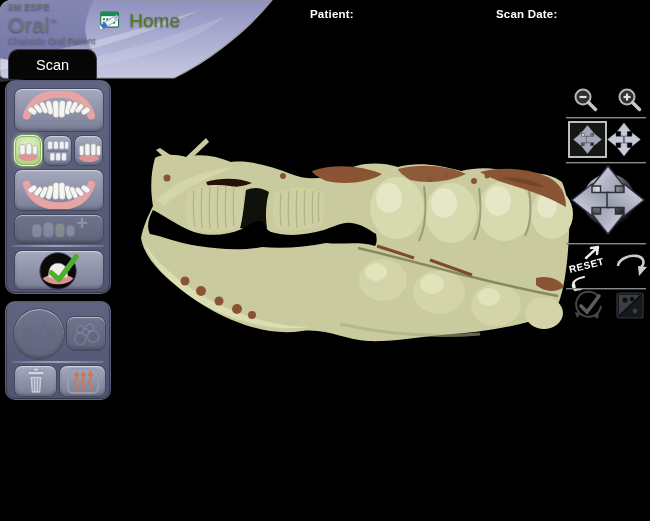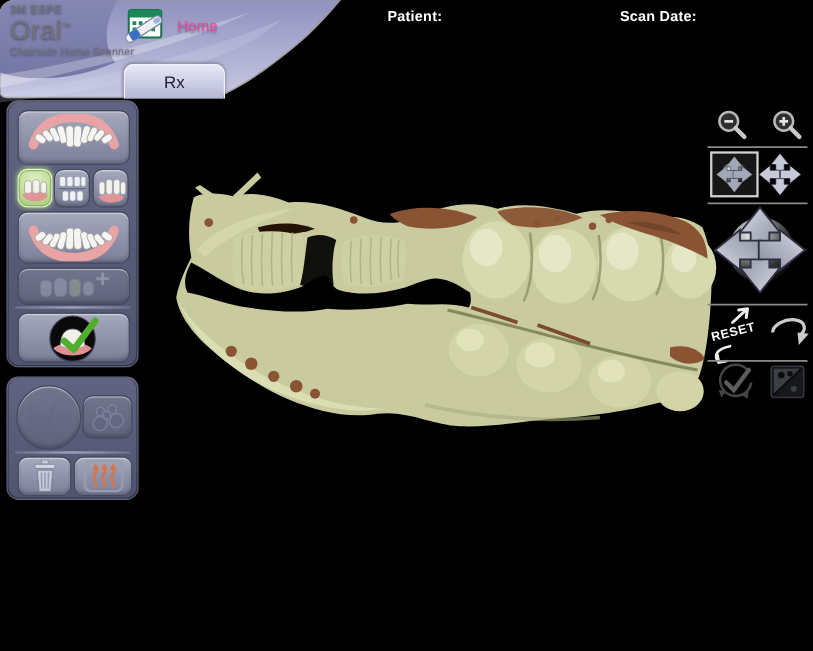--- a/index.html
+++ b/index.html
@@ -6,21 +6,21 @@
   #app{position:relative;width:650px;height:521px;background:#000;overflow:hidden;
        font-family:"Liberation Sans",sans-serif;-webkit-font-smoothing:antialiased;}
   .abs{position:absolute;}
   
   #brand{left:8px;top:3px;color:#737373;line-height:1;text-shadow:0 1px 2px rgba(20,20,60,.55);}
   #brand .l1{font-size:9px;font-weight:bold;letter-spacing:.4px;}
   #brand .l2{font-size:21px;letter-spacing:.5px;margin-top:2px;}
   #brand .l2 sup{font-size:7px;}
   #brand .l3{font-size:8.5px;margin-top:2px;letter-spacing:.2px;}
   #home-btn{left:90px;top:3px;width:96px;height:36px;display:flex;align-items:center;gap:6px;
-            cursor:pointer;background:transparent;border:none;color:#ec4899;font-size:12px;
+            cursor:pointer;background:transparent;border:none;color:#4d7c0f;font-size:19px;
             text-shadow:0 1px 2px rgba(20,20,60,.5);}
   .hdr-label{color:#fff;font-weight:bold;font-size:11.5px;letter-spacing:.2px;}
   #patient-label{left:277px;top:8px;margin-left:33px;}
   #scandate-label{left:464px;top:8px;margin-left:32px;}
   
   .tab{display:flex;align-items:center;justify-content:center;cursor:pointer;}
   #tab-scan{left:8px;top:49px;width:87px;height:29px;background:#060606;color:#fff;
             font-size:14.5px;border:1px solid #3c3c46;border-bottom:none;border-radius:10px 10px 0 0;}
   #tab-rx{left:99px;top:51px;width:79px;height:27px;color:#20203a;font-size:13.5px;
           background:linear-gradient(#e7e9f6,#b4b6d3);border:1px solid #f0f1fa;border-bottom:none;
@@ -66,21 +66,21 @@
     </defs>
     <path d="M14,0 L272,0 C252,24 240,34 222,48 C204,62 192,69 174,78 L6,78 C2,78 0,76 0,72 L0,12 C0,4 6,0 14,0 Z" fill="url(#hdrG)" stroke="#9b9b9b" stroke-width="1.2"></path>
     <path d="M0,12 C0,4 6,0 14,0 L94,0 C84,18 82,34 92,50 C60,64 24,66 0,58 Z" fill="url(#logoG)" opacity=".92"></path>
     <path d="M0,60 C55,52 120,36 200,10 C150,34 80,54 0,70 Z" fill="#ffffff" opacity=".28"></path>
     <path d="M0,74 C70,66 150,46 225,16 C190,48 110,70 0,82 Z" fill="#dfe2f5" opacity=".2"></path>
   </svg>
 
   <div class="abs" id="brand">
     <div class="l1">3M ESPE</div>
     <div class="l2"><span>Oral</span><sup>™</sup></div>
-    <div class="l3">Chairside Home Scanner</div>
+    <div class="l3">Chairside Oral Patient</div>
   </div>
 
   <button class="abs" id="home-btn">
     <svg width="40" height="34" viewBox="0 0 40 34">
       <rect x="7" y="4" width="26" height="22" rx="2" fill="#ffffff" stroke="#16724a" stroke-width="1.6"></rect>
       <rect x="7" y="4" width="26" height="6" fill="#1d8a56"></rect>
       <g fill="#1d8a56">
         <rect x="10" y="13" width="3" height="3"></rect>
           <rect x="15" y="13" width="3" height="3"></rect>
         <rect x="20" y="13" width="3" height="3"></rect>
@@ -97,22 +97,22 @@
         <rect x="6" y="15" width="8" height="7" rx="2" fill="#3a6fc4"></rect>
         <rect x="28" y="16.5" width="6" height="4" rx="2" fill="#9fb4d8"></rect>
       </g>
     </svg>
     <span>Home</span>
   </button>
 
   <span class="abs hdr-label" id="patient-label">Patient:</span>
   <span class="abs hdr-label" id="scandate-label">Scan Date:</span>
 
-  <div class="abs tab" id="tab-rx">
-    <span>Rx</span>
+  <div class="abs tab" id="tab-scan">
+    <span>Scan</span>
   </div>
 
   <svg class="abs" id="model-svg" width="465" height="245" viewBox="0 0 465 245">
 
     <path d="M25,30 C21,44 20,60 23,78 C18,88 13,99 11,110 C13,124 24,138 36,149 C55,166 78,182 102,192
          C124,201 148,207 172,203 C196,200 216,212 238,213 C262,214 288,209 312,207 C342,205 372,201 398,194
          C414,189 424,181 429,174 C435,158 438,130 439,106 C440,86 438,68 432,54 C420,45 404,44 390,47
          C371,40 351,38 331,43 C307,36 286,34 268,39 C246,32 226,36 209,44 C191,52 176,52 161,46
          C141,38 121,32 101,34 C86,28 71,25 56,29 C46,26 31,26 25,30 Z" fill="#c9cb9e"></path>
     <path fill="#c9cb9e" d="M56,29 L76,10 L79,14 L62,30 Z M36,31 L26,22 L30,20 L42,28 Z"></path>

